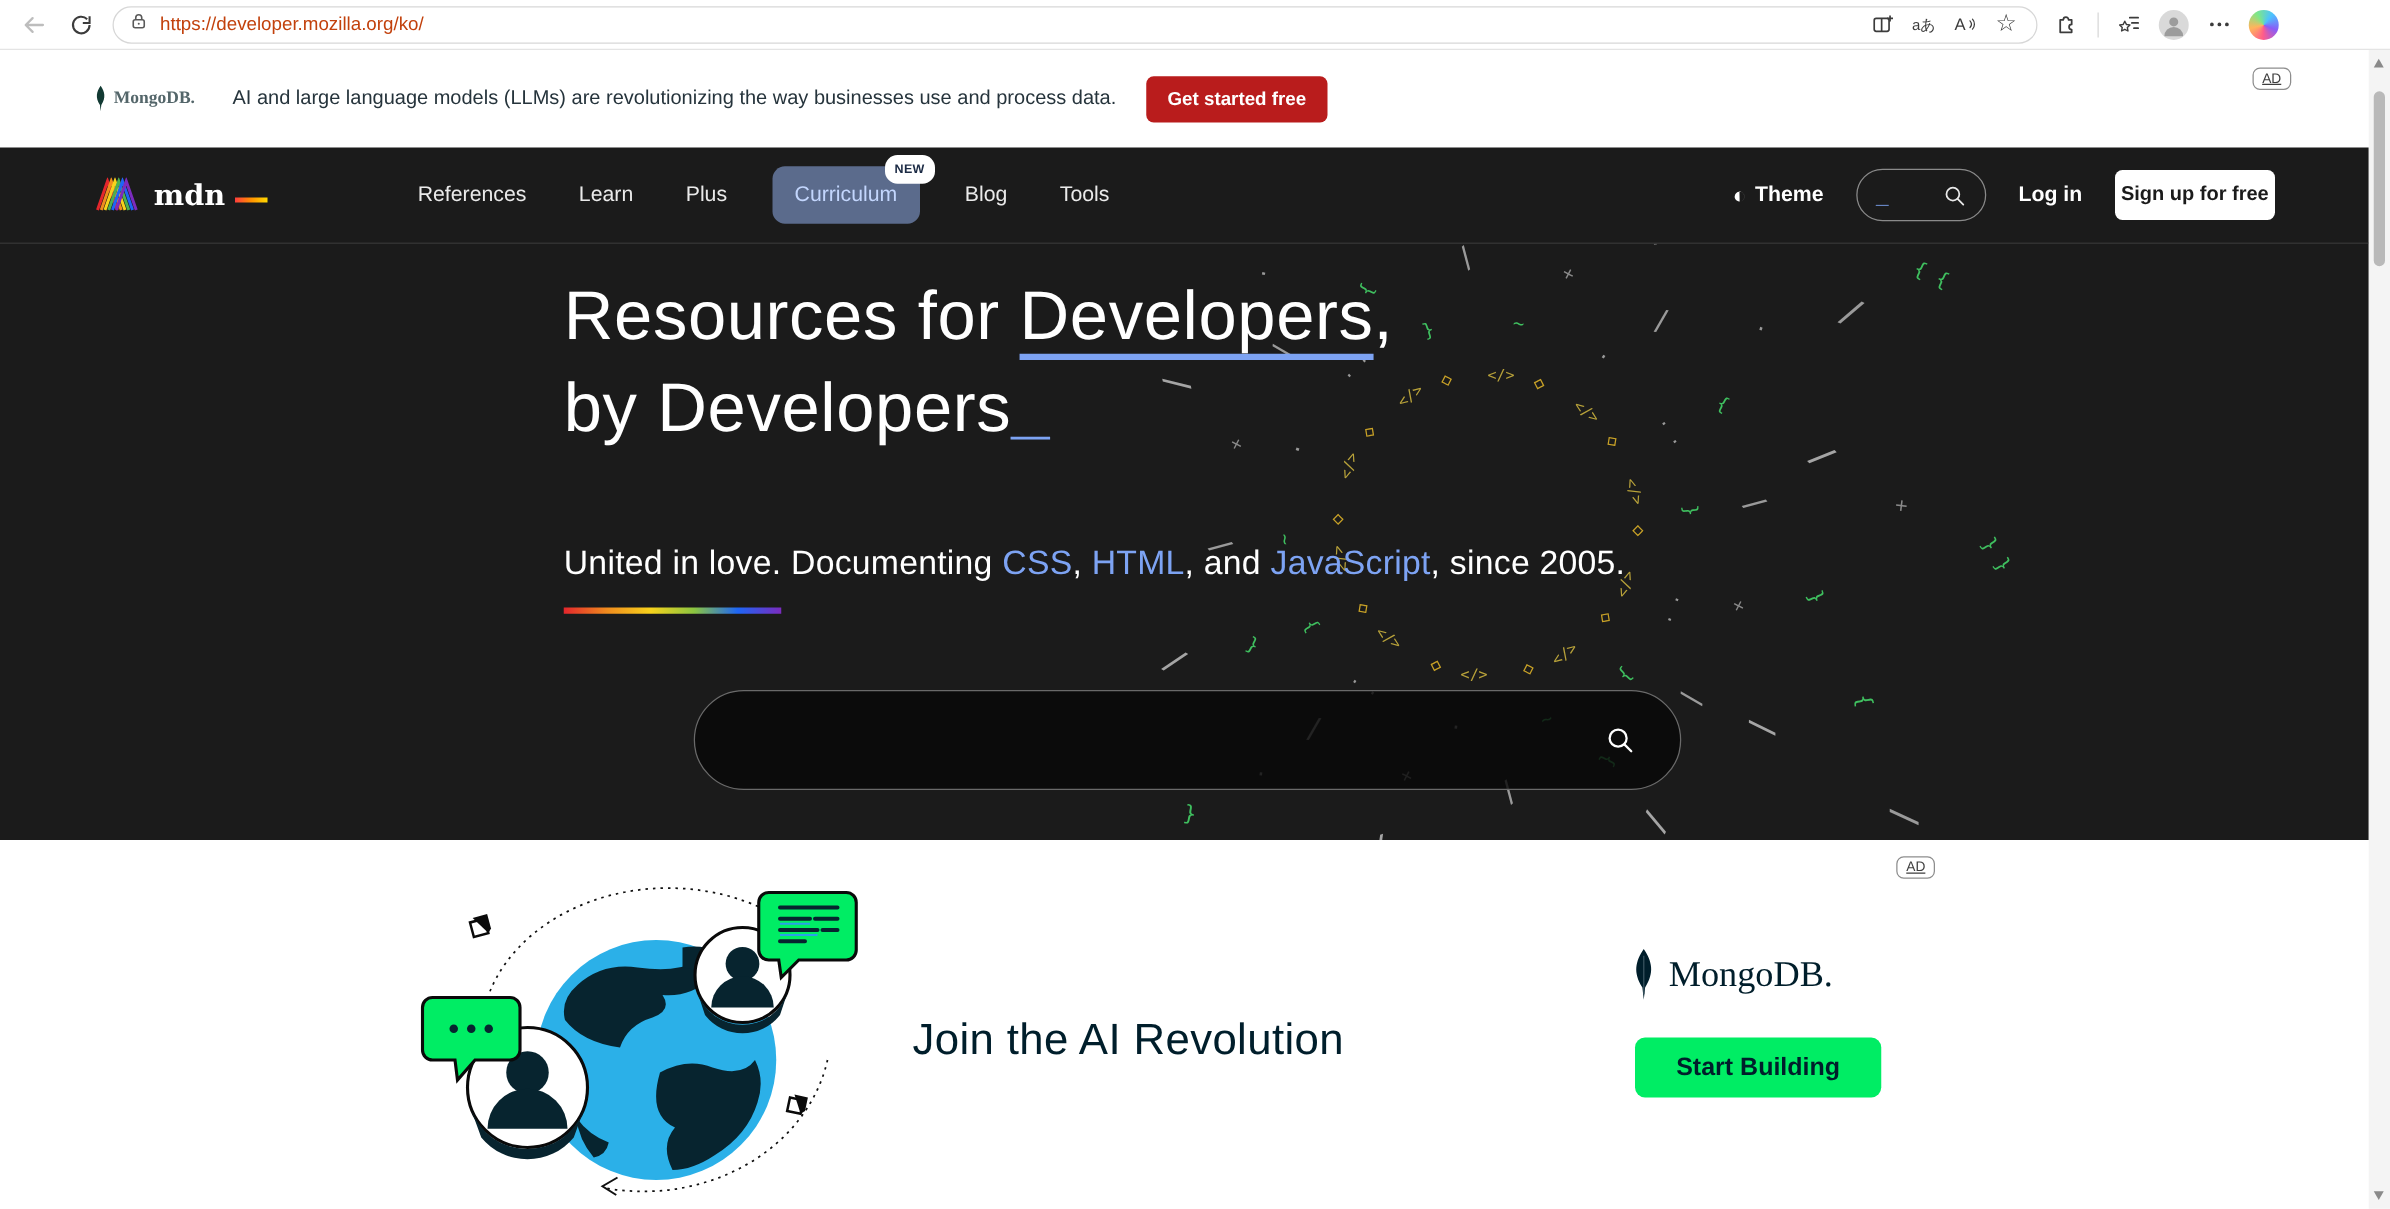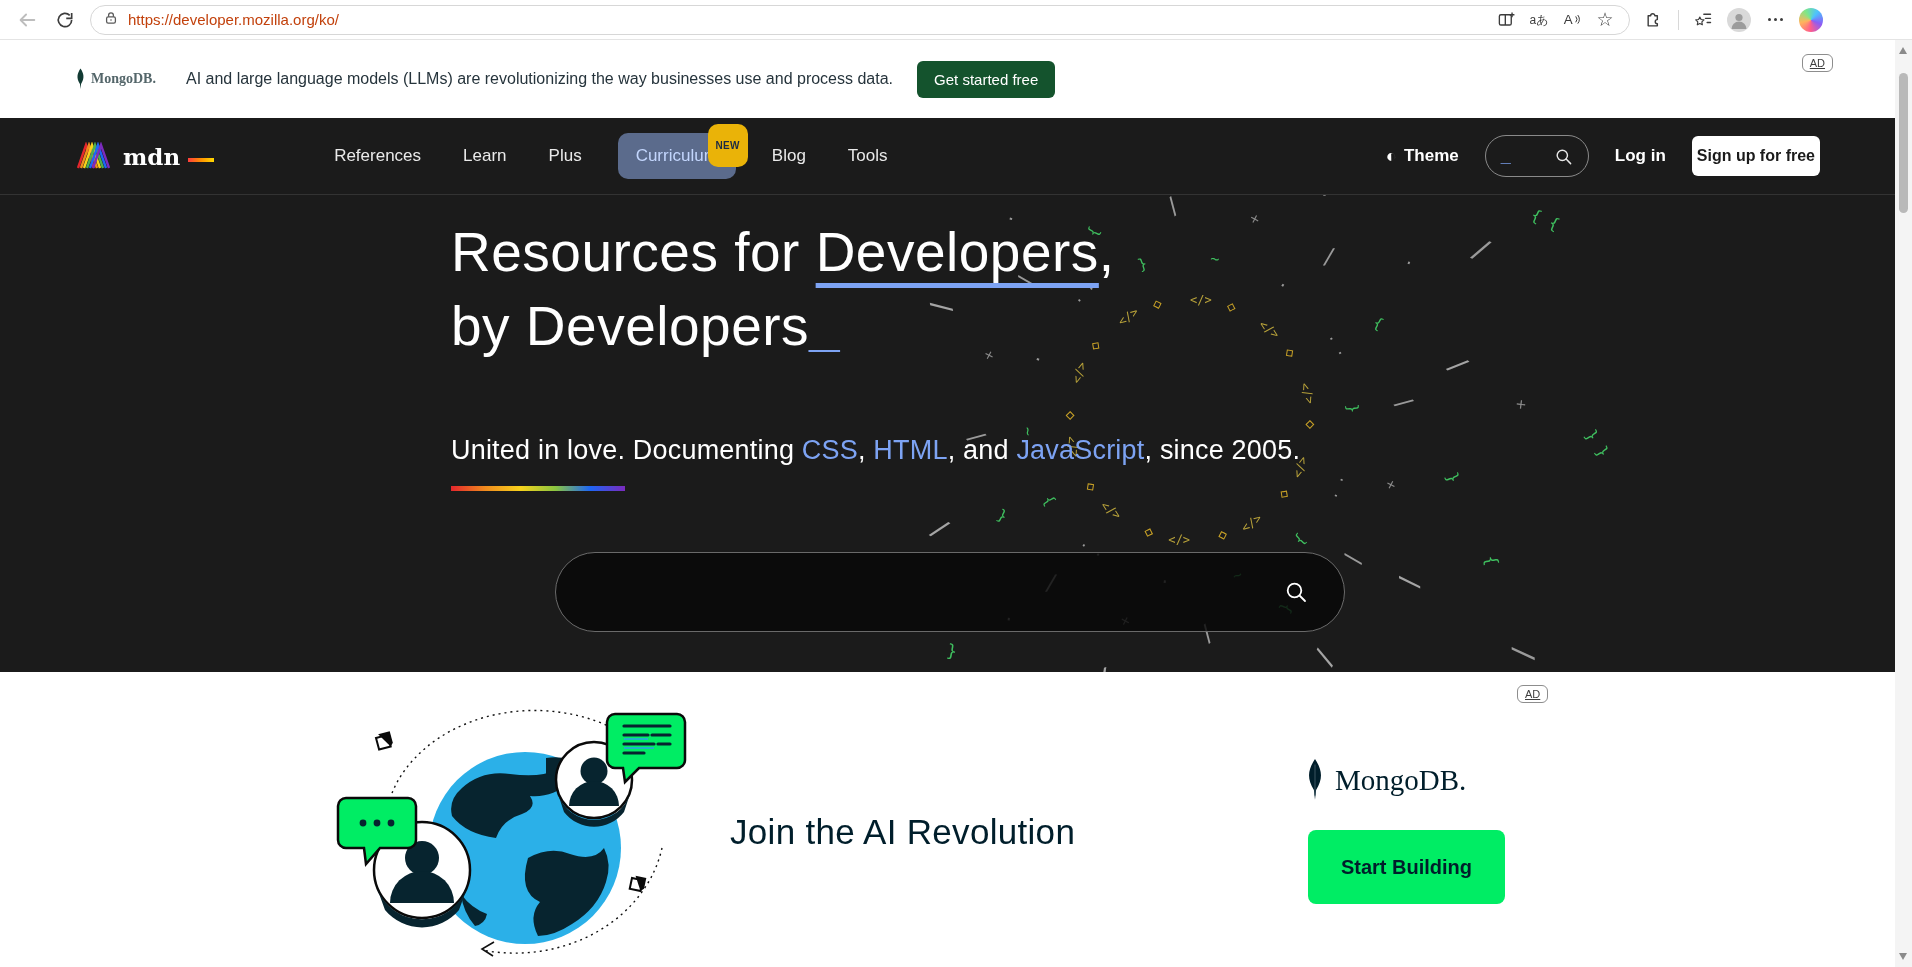--- a/index.html
+++ b/index.html
@@ -26,39 +26,39 @@
              background:conic-gradient(from 40deg,#4cc2ff,#8b5cf6,#ff5c8a,#ffb45c,#7ee787,#4cc2ff); }
 
   
   .page { position:absolute; left:0; top:40px; width:1895px; }
 
   
   .ad-banner { position:relative; height:78px; background:#ffffff; display:flex; align-items:center; padding-left:75px; }
   .mongo-mini { display:flex; align-items:center; gap:5px; }
   .mongo-mini .word { font-family:"Liberation Serif", serif; font-size:14px; font-weight:600; color:#54666a; }
   .banner-msg { margin-left:30px; font-size:16px; color:#26343c; }
-  .banner-cta { margin-left:24px; background:#14532d; color:#ffffff; border:none; border-radius:6px;
-                font-size:15px; font-weight:400; padding:10px 17px; cursor:pointer; font-family:inherit; }
+  .banner-cta { margin-left:24px; background:#b91c1c; color:#ffffff; border:none; border-radius:6px;
+                font-size:15px; font-weight:700; padding:10px 17px; cursor:pointer; font-family:inherit; }
   .ad-badge { position:absolute; border:1px solid #8d8d8d; border-radius:6px; padding:2px 7px;
               font-size:11px; color:#3e3e3e; text-decoration:underline; background:#fff; }
   .ad-badge.top { right:62px; top:14px; }
 
   
   .mdn-nav { position:relative; height:77px; background:#1b1b1b; display:flex; align-items:center;
              padding:0 75px; border-bottom:1px solid #333; }
   .mdn-logo { display:flex; align-items:center; gap:6px; margin-right:120px; cursor:pointer; }
   .mdn-word { color:#ffffff; font-family:"DejaVu Serif", serif; font-weight:bold; font-size:23px; line-height:1; }
   .mdn-underscore { width:26px; height:4px; margin-bottom:-8px; margin-left:2px;
                     background:linear-gradient(90deg,#ff3d3d,#ff9100,#ffd900); }
   .nav-links { display:flex; align-items:center; gap:42px; }
   .nav-link { color:#eaeaea; font-size:17px; cursor:pointer; }
   .curriculum-btn { position:relative; background:#5b6b8c; color:#c3d6fd; padding:13px 18px; border-radius:10px;
                     font-size:17px; cursor:pointer; margin:0 -6px; }
-  .new-badge { position:absolute; top:-9px; right:-12px; background:#eab308; color:#1b2a44;
-               font-size:10px; font-weight:bold; padding:16px 8px; border-radius:10px; letter-spacing:.3px; }
+  .new-badge { position:absolute; top:-9px; right:-12px; background:#ffffff; color:#1b2a44;
+               font-size:10px; font-weight:bold; padding:6px 8px; border-radius:10px; letter-spacing:.3px; }
   .nav-right { margin-left:auto; display:flex; align-items:center; gap:26px; }
   .theme-btn { display:flex; align-items:center; gap:7px; color:#ffffff; font-size:17px; font-weight:600; cursor:pointer; }
   .theme-glyph { font-size:18px; line-height:1; color:#ffffff; }
   .nav-search { width:104px; height:42px; border:1px solid #8a8a8a; border-radius:21px; display:flex;
                 align-items:center; justify-content:space-between; padding:0 15px; cursor:text; }
   .nav-search .cursor { color:#7da3f3; font-weight:bold; font-size:18px; }
   .login-link { color:#ffffff; font-size:17px; font-weight:600; cursor:pointer; }
   .signup-btn { background:#ffffff; color:#1b1b1b; border:none; border-radius:6px; padding:11px 5px;
                 font-size:16px; font-weight:600; cursor:pointer; font-family:inherit; }
 
@@ -81,21 +81,21 @@
   .hero-search input { flex:1; background:transparent; border:none; outline:none; color:#fff; font-size:22px;
                        font-family:inherit; }
 
   
   .bottom-ad { position:relative; height:295px; background:#ffffff; }
   .ad-badge.bottom { left:1517px; top:13px; position:absolute; }
   .illustration { position:absolute; left:332px; top:26px; }
   .join-headline { position:absolute; left:730px; top:140px; font-size:35px; font-weight:500; color:#001E2B; letter-spacing:.3px; }
   .mongo-big { position:absolute; left:1303px; top:86px; display:flex; align-items:center; gap:8px; }
   .mongo-big .word { font-family:"Liberation Serif", serif; font-size:29px; font-weight:500; color:#001E2B; }
-  .start-btn { position:absolute; left:1308px; top:158px; width:197px; height:74px; background:#00ED64;
+  .start-btn { position:absolute; left:1308px; top:158px; width:197px; height:48px; background:#00ED64;
                color:#001E2B; border:none; border-radius:8px; font-size:20px; font-weight:bold;
                cursor:pointer; font-family:inherit; }
 
   
   .scrollbar { position:absolute; right:0; top:40px; width:17px; height:927px; background:#f4f4f4; z-index:60; }
   .sb-up { position:absolute; top:7px; left:4px; width:0; height:0; border-left:4.5px solid transparent;
            border-right:4.5px solid transparent; border-bottom:7px solid #8a8a8a; }
   .sb-down { position:absolute; bottom:7px; left:4px; width:0; height:0; border-left:4.5px solid transparent;
              border-right:4.5px solid transparent; border-top:7px solid #8a8a8a; }
   .sb-thumb { position:absolute; top:33px; left:4px; width:9px; height:140px; background:#b9b9b9; border-radius:5px; }

